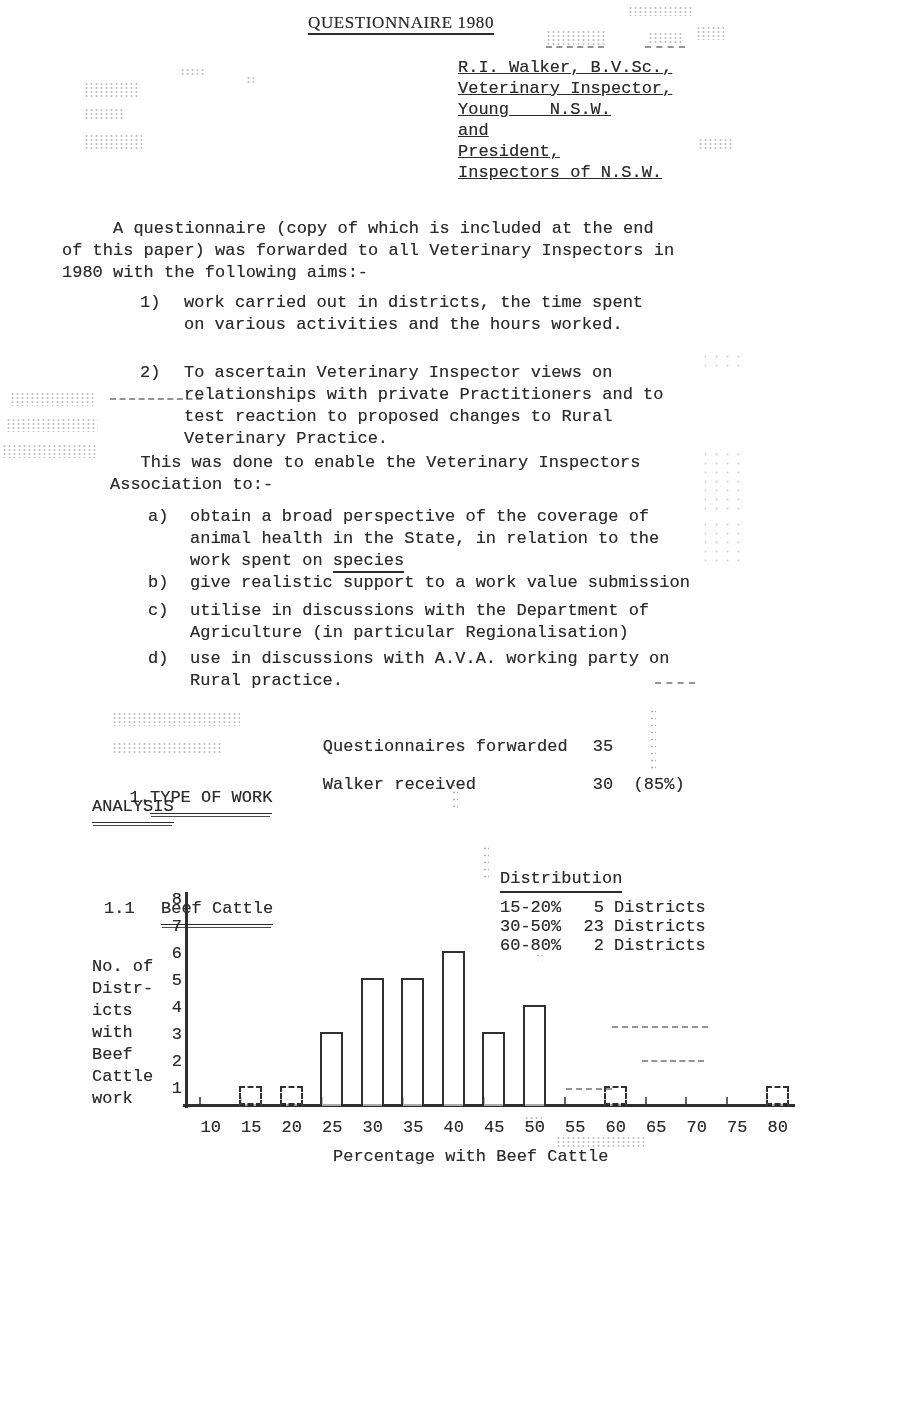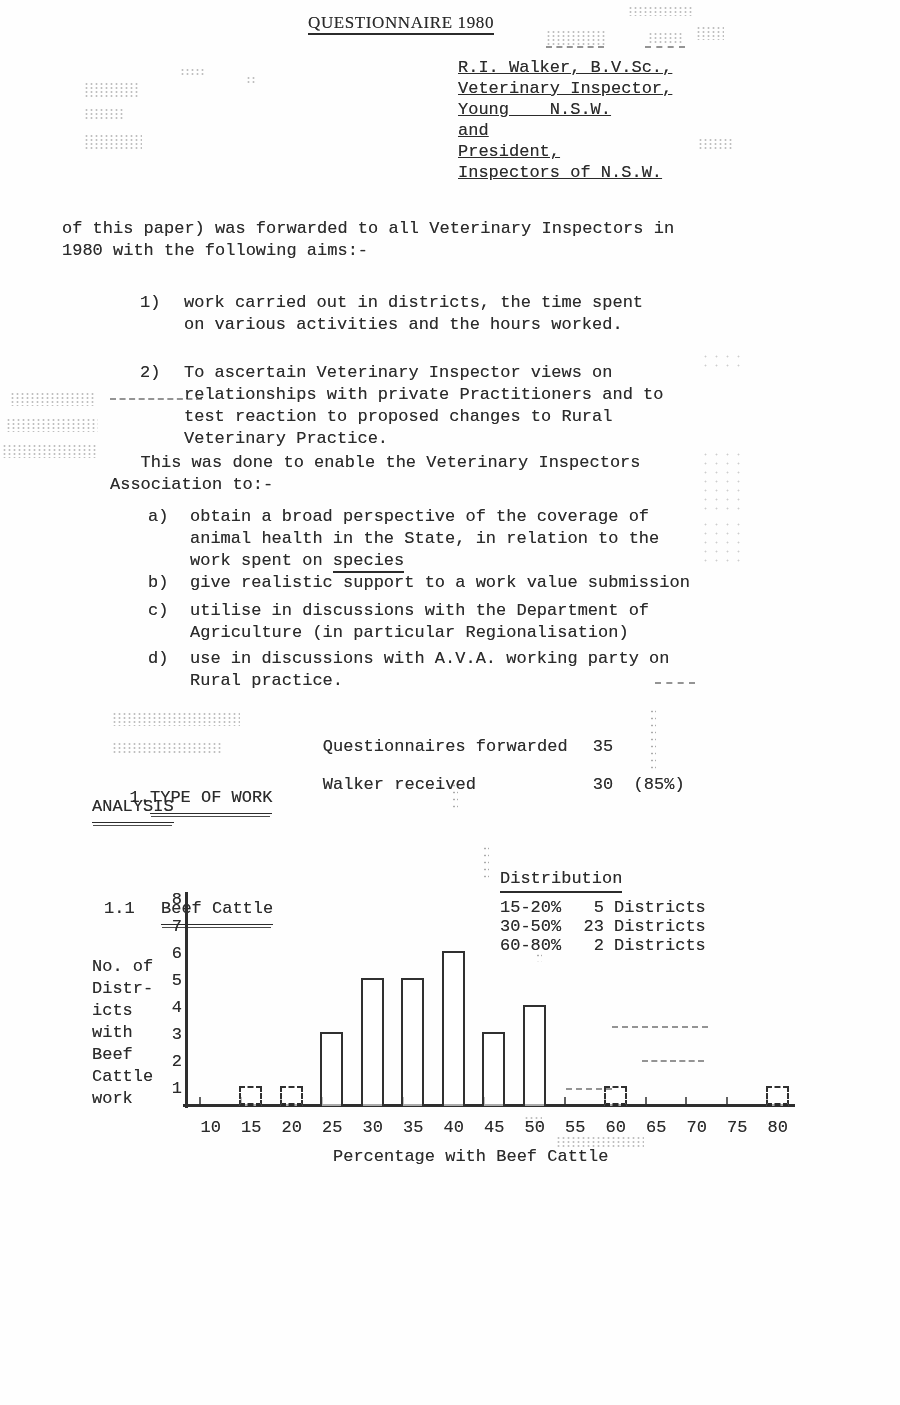--- a/index.html
+++ b/index.html
@@ -55,20 +55,21 @@
   <div class="abs author" style="left:458px; top:57px;text-decoration:underline;">
     <div>R.I. Walker, B.V.Sc.,</div>
     <div>Veterinary Inspector,</div>
     <div>Young    N.S.W.</div>
     <div>and</div>
     <div>President,</div>
     <div>Inspectors of N.S.W.</div>
   </div>
 
   <div class="abs block" style="left:62px; top:218px;">
+    <div>     A questionnaire (copy of which is included at the end</div>
     <div>of this paper) was forwarded to all Veterinary Inspectors in</div>
     <div>1980 with the following aims:-</div>
   </div>
 
   <div class="item" style="left:140px; top:292px;">
     <span class="inum">1)</span>
     <div class="ilines">
       <div>work carried out in districts, the time spent</div>
       <div>on various activities and the hours worked.</div>
     </div>

